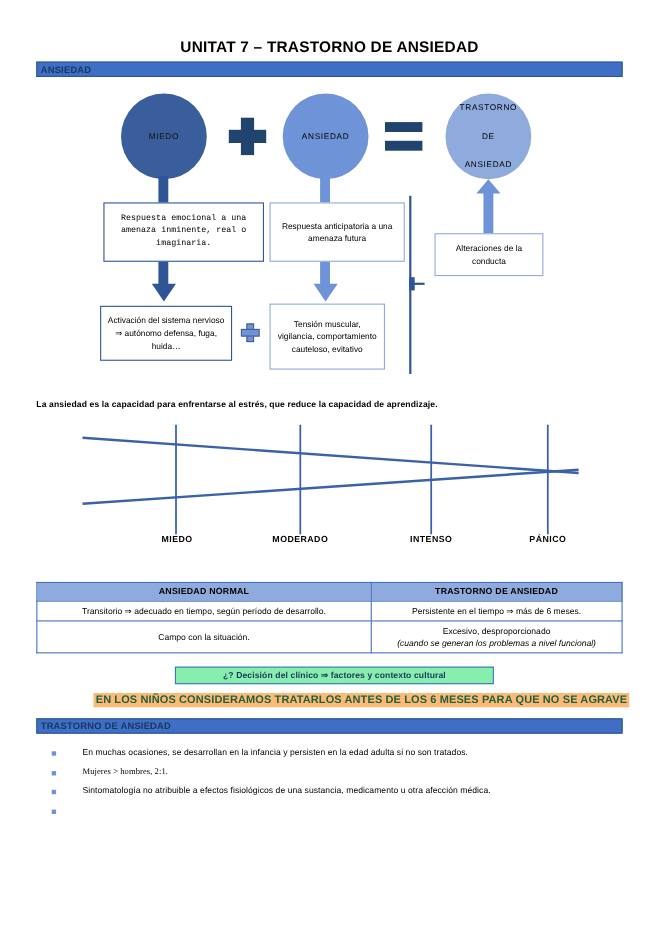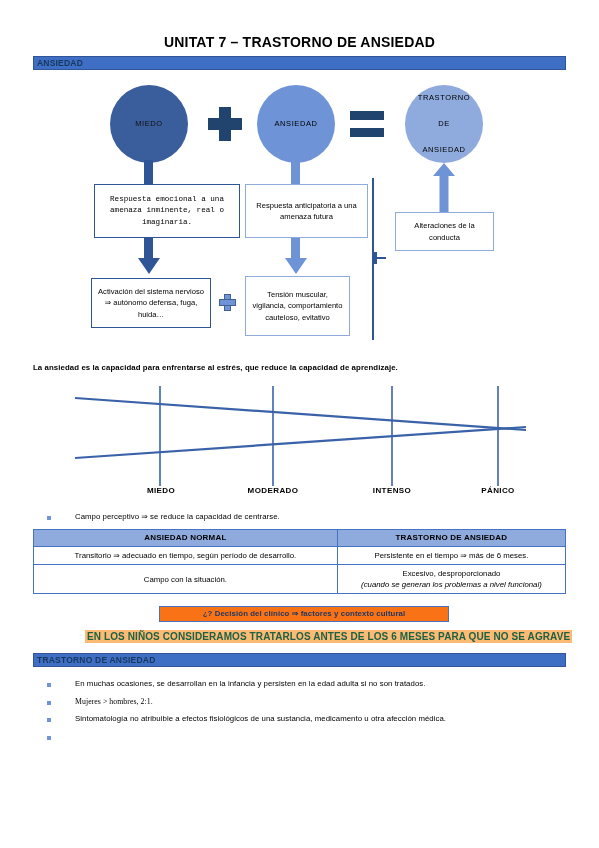--- a/index.html
+++ b/index.html
@@ -185,21 +185,21 @@
     font-size: 8px;
     letter-spacing: 0.2px;
     padding: 2px 16px;
   }
   .tbl .italic { font-style: italic; }
 
   
   .decision-strip {
     position: absolute;
     box-sizing: border-box;
-    background: #f97316;
+    background: #86efac;
     border: 1.3px solid #4472c4;
     font-size: 7.8px;
     font-weight: bold;
     color: #1f3864;
     text-align: center;
     line-height: 14px;
     letter-spacing: 0.1px;
   }
 
   
@@ -308,24 +308,20 @@
 
       <line x1="15" y1="12" x2="466" y2="44" stroke="#3a62a8" stroke-width="2.2"></line>
       <line x1="15" y1="72" x2="466" y2="41" stroke="#3a62a8" stroke-width="2.2"></line>
     </svg>
     <div class="funnel-label" style="left:70px;  top:100px; width:62px;">MIEDO</div>
     <div class="funnel-label" style="left:172px; top:100px; width:82px;">MODERADO</div>
     <div class="funnel-label" style="left:296px; top:100px; width:72px;">INTENSO</div>
     <div class="funnel-label" style="left:406px; top:100px; width:64px;">PÁNICO</div>
   </div>
 
-  <div class="bullet-row" style="left:47px; top:512px; width:500px; height:12px;">
-    <span class="bullet-mark"></span>
-    <span class="bullet-text">Campo perceptivo ⇒ se reduce la capacidad de centrarse.</span>
-  </div>
 
   <table class="tbl" style="top:529px;">
     <thead>
       <tr>
         <th style="width:58%;">ANSIEDAD NORMAL</th>
         <th style="width:42%;">TRASTORNO DE ANSIEDAD</th>
       </tr>
     </thead>
     <tbody>
       <tr>

